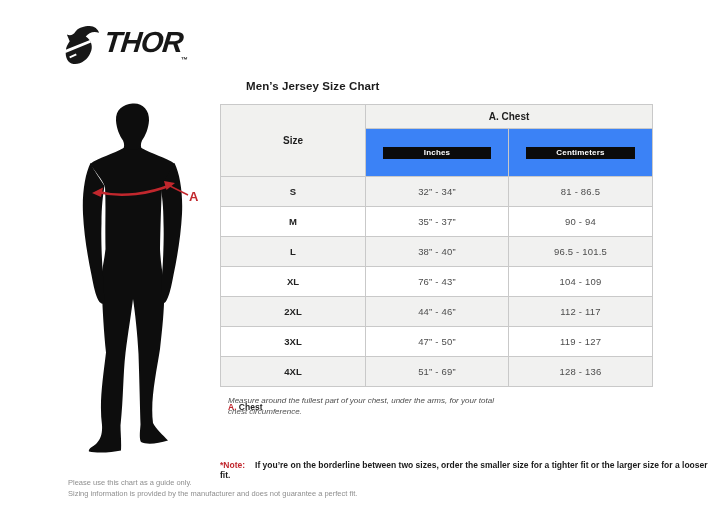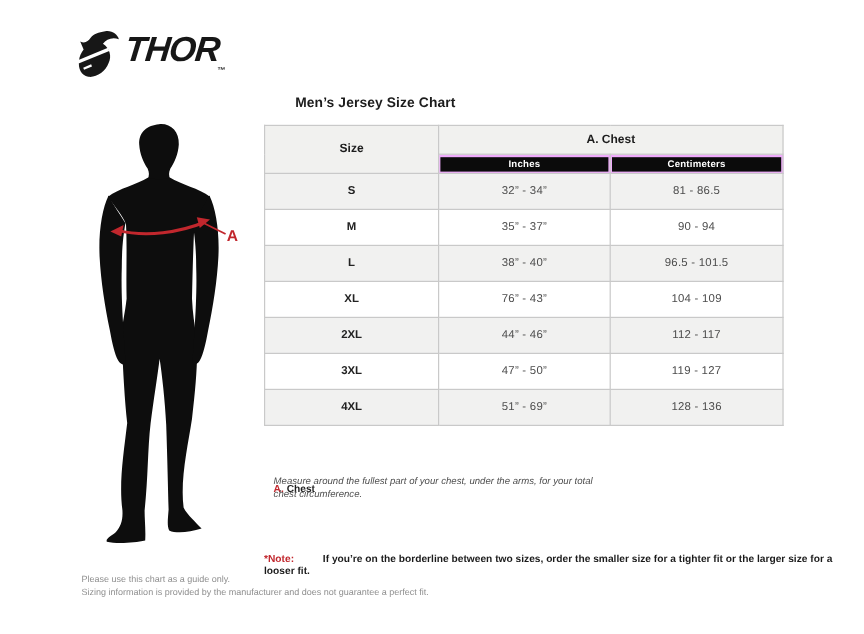--- a/index.html
+++ b/index.html
@@ -37,21 +37,21 @@
     border-collapse:collapse; table-layout:fixed;
   }
   .size-table th, .size-table td {
     border:1px solid #c9c9c9; text-align:center; vertical-align:middle;
   }
   .size-table thead th.main-head {
     background:#f1f1ef; font-size:10px; font-weight:bold; color:#1d1d1d;
   }
   tr.head-row1 { height:24px; }
   tr.head-row2 { height:15px; }
-  tr.head-row2 td { padding:0; background:#f0abfc; }
+  tr.head-row2 td { padding:16px; background:#3b82f6; }
   .black-bar {
     background:#0b0b0b; color:#ffffff; font-size:8px; font-weight:bold;
     height:12px; line-height:12px; margin:2px 1px 1px 1px; letter-spacing:.2px;
   }
   .size-table tbody tr { height:30px; background:#ffffff; }
   .size-table tbody tr:nth-child(odd) { background:#f1f1f0; }
   td.cell-size { font-size:9.5px; font-weight:bold; color:#222222; }
   td.cell-val  { font-size:9.5px; color:#4d4d4d; letter-spacing:.2px; }
 
   
@@ -61,21 +61,21 @@
   }
   .fit-label { position:absolute; left:228px; top:402px; font-size:8.5px; font-weight:bold; color:#1d1d1d; }
   .fit-label .red { color:#c1272d; }
   .fit-desc {
     position:absolute; left:228px; top:396px; width:272px;
     font-size:8px; line-height:10.5px; color:#4e4e4e;font-style:italic;
   }
 
   
   .note-line { position:absolute; left:220px; top:460px; width:496px; font-size:8.5px; font-weight:bold; color:#1b1b1b; }
-  .note-line .note-label { color:#c1272d; margin-right:24px; }
+  .note-line .note-label { color:#c1272d; margin-right:10px; }
 
   
   .footer {
     position:absolute; left:68px; top:477px;
     font-size:7.5px; line-height:11px; color:#8f8f8f;
   }
 </style>
 </head>
 <body>
 

